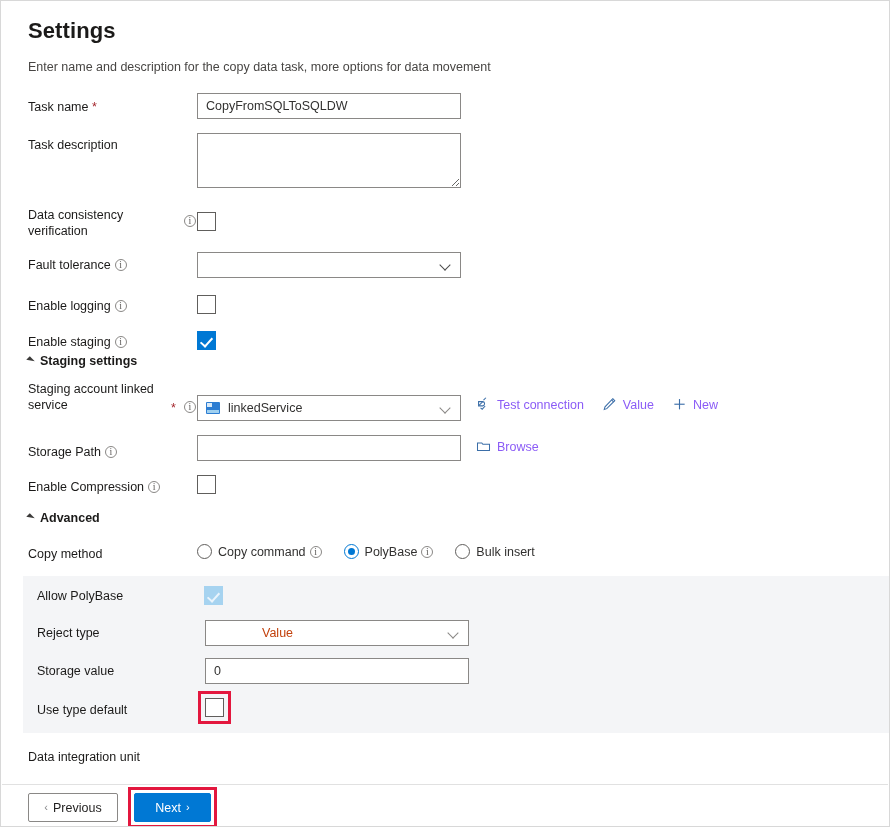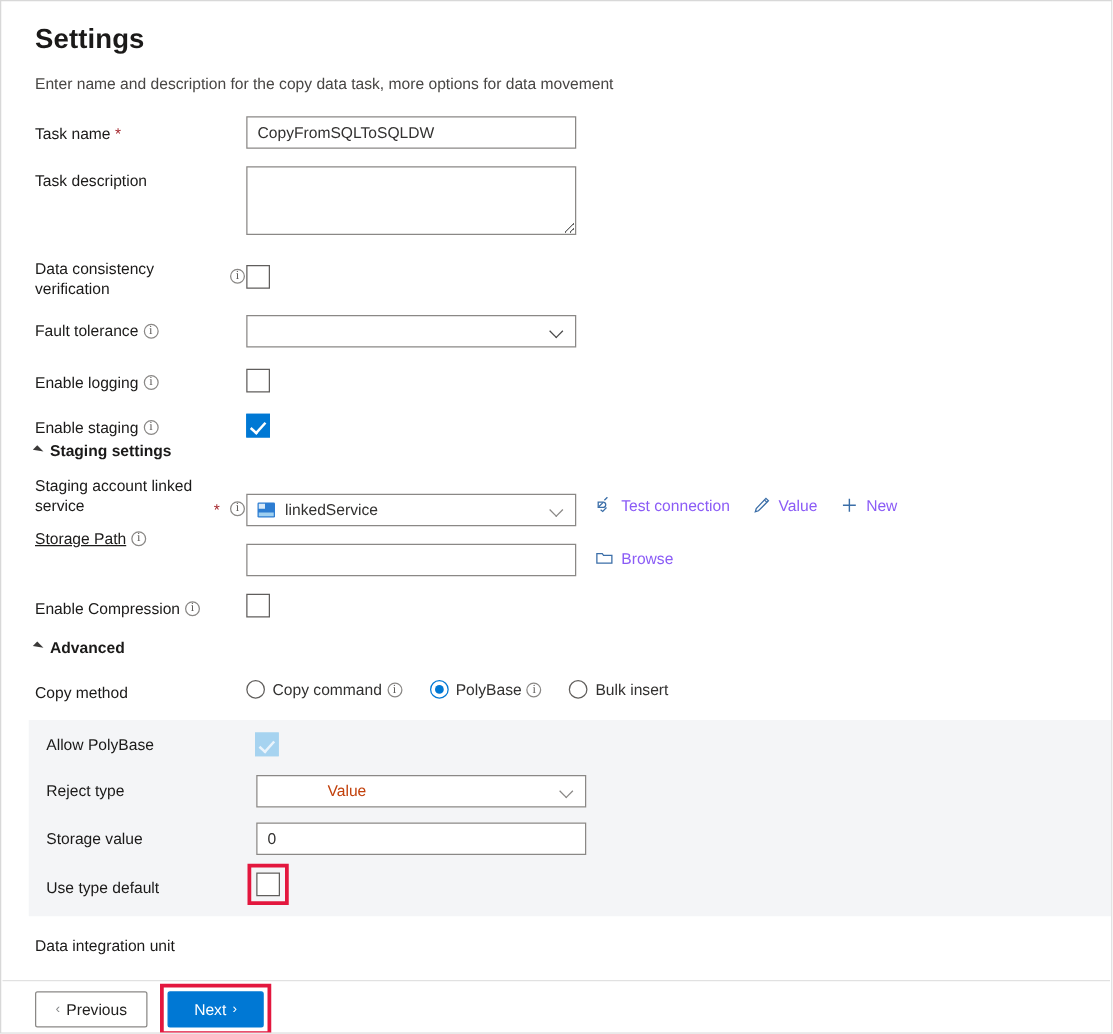--- a/index.html
+++ b/index.html
@@ -401,21 +401,21 @@
           <g stroke="#3b6ea8" stroke-width="1.2">
             <path d="M8 2.2 V13.2"></path>
               <path d="M2.5 7.7 H13.5"></path>
           </g>
         </svg>
       </span>
       <span>New</span>
     </span>
   </div>
 
-  <div class="lbl" style="top:422px;text-decoration:underline;">
+  <div class="lbl" style="top:443px;">
     <span>Storage Path</span><span class="info"></span>
   </div>
   <input class="txt" style="left: 196px; top: 434px; width: 264px;" value="">
   <div class="links" style="left:475px; top:438px;">
     <span class="link">
       <span class="lic">
         <svg width="15" height="15" viewBox="0 0 16 16">
           <g fill="none" stroke="#3b6ea8" stroke-width="1.1">
             <path d="M1.6 4.2 H6.2 L7.3 5.6 H14.4 V12.2 H1.6 Z"></path>
           </g>

